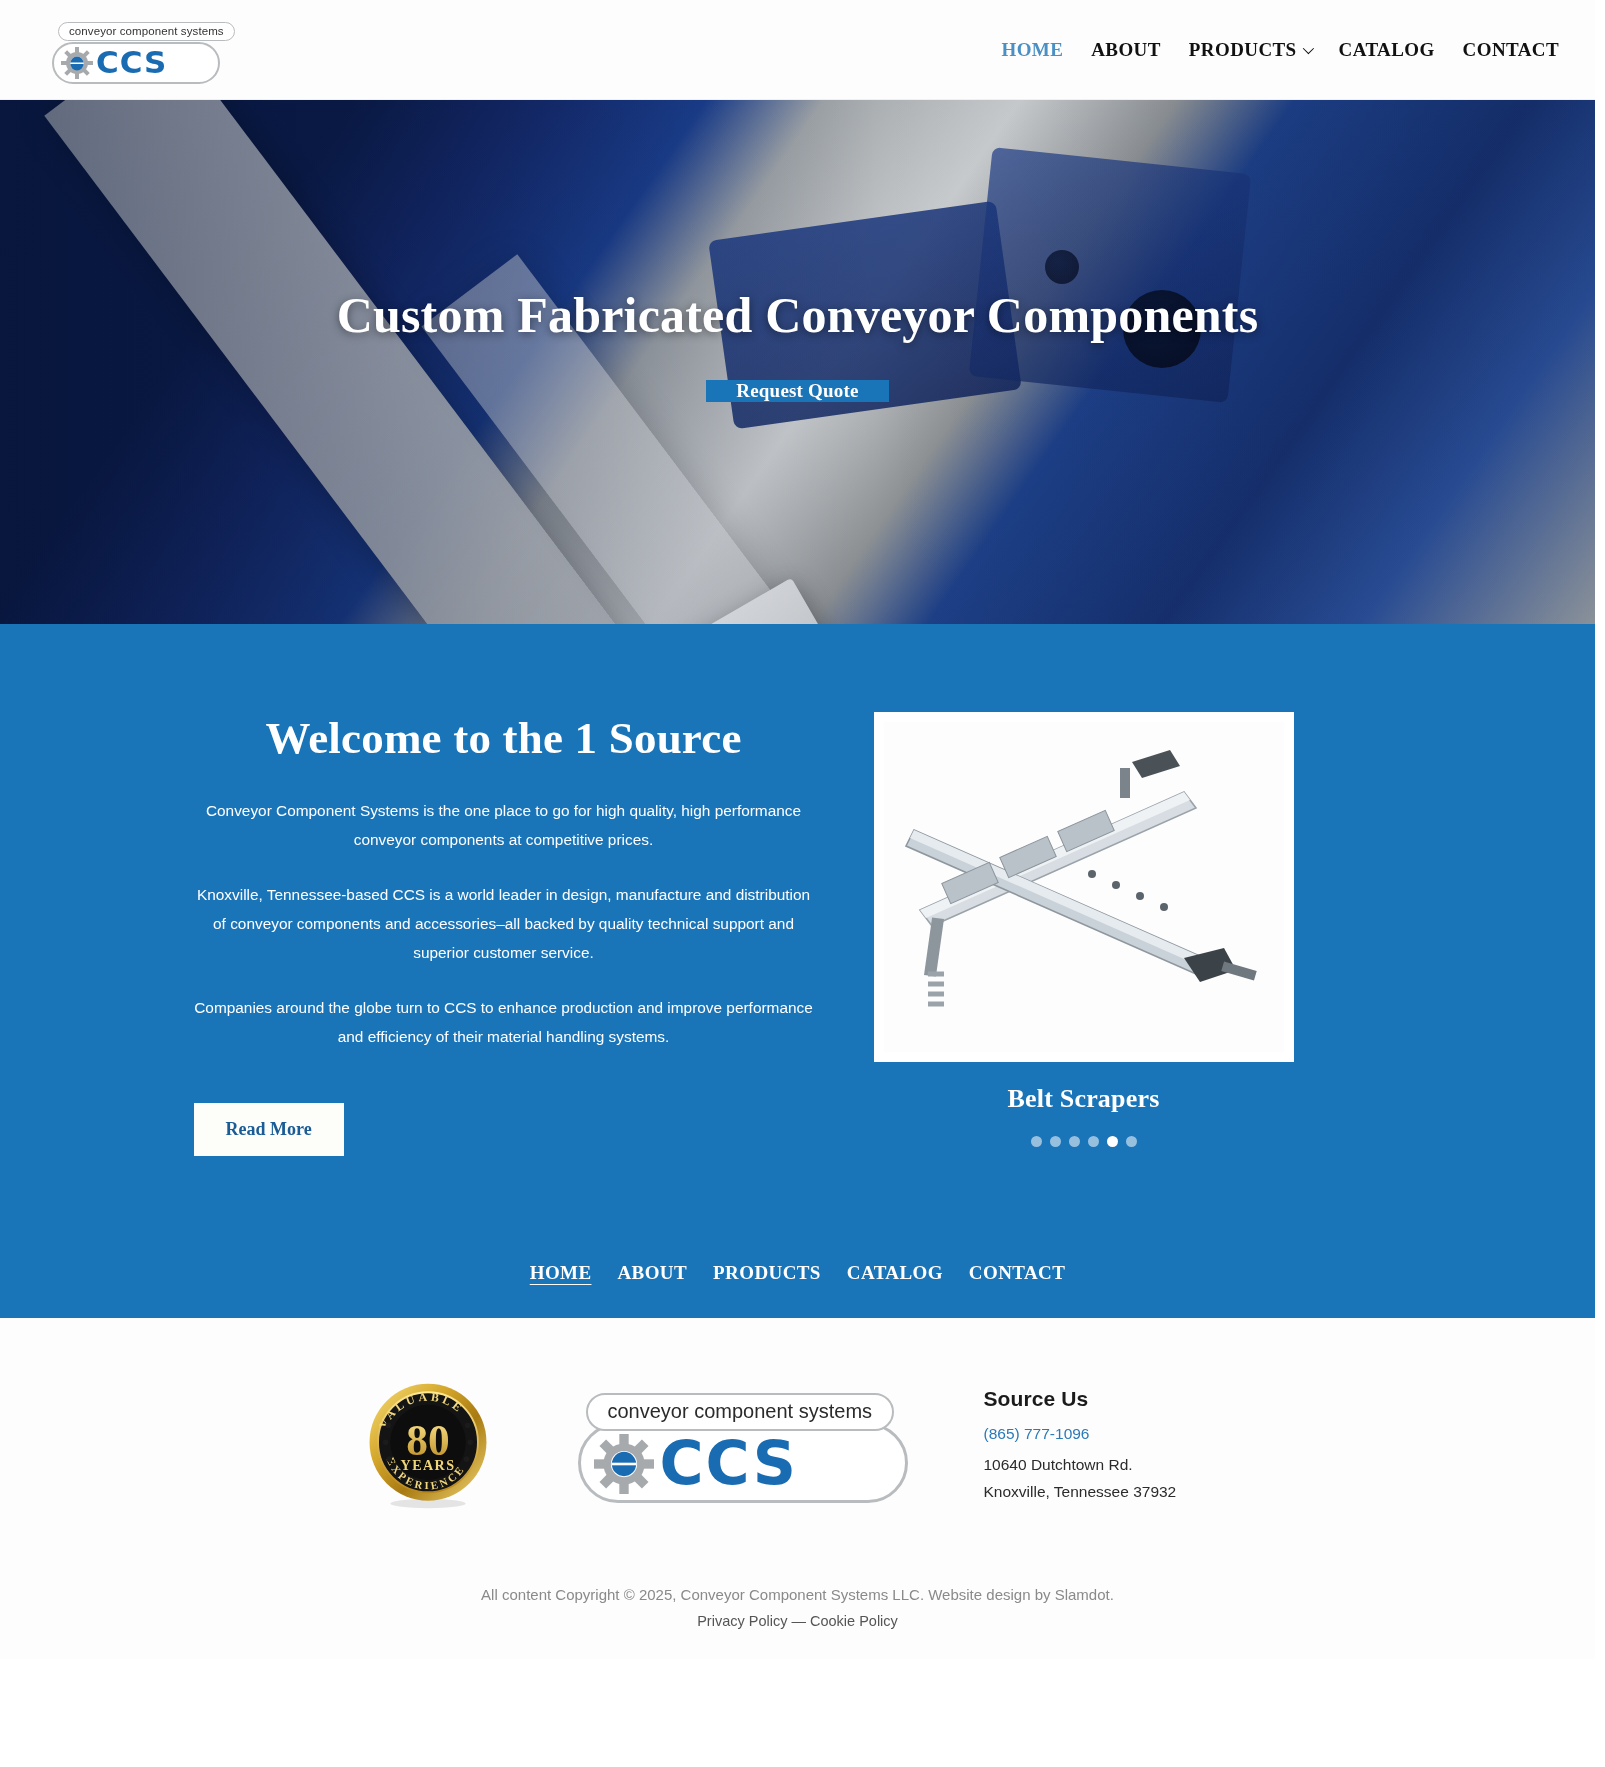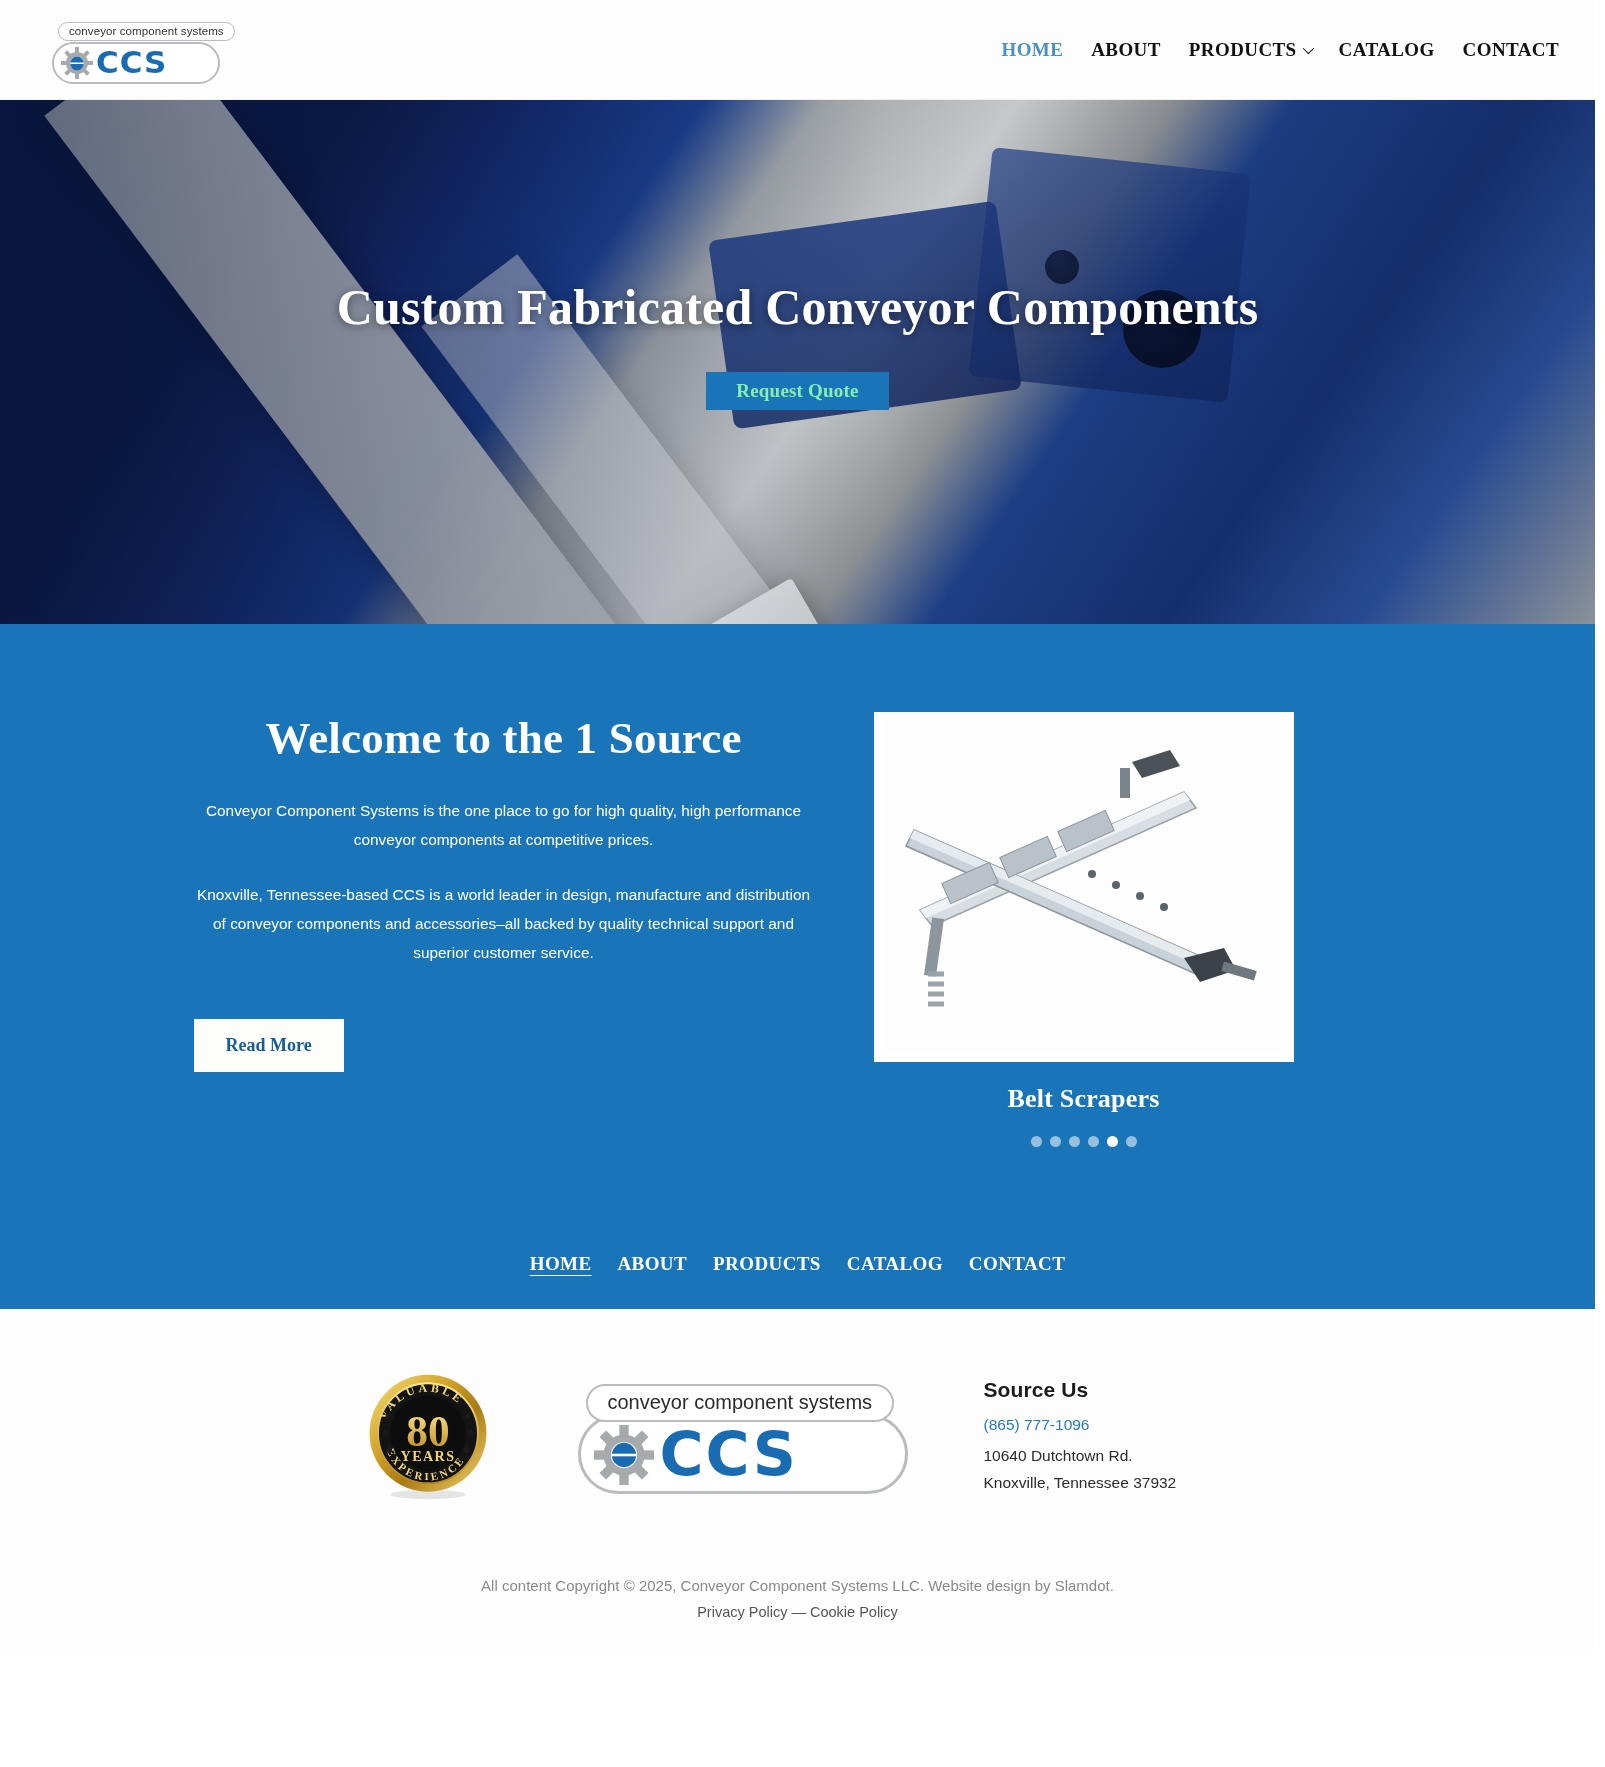--- a/index.html
+++ b/index.html
@@ -142,25 +142,25 @@
     font-weight: bold;
     font-size: 50px;
     color: #fff;
     letter-spacing: .2px;
     text-shadow: 0 2px 10px rgba(0,0,0,.45);
     text-align: center;
     margin-bottom: 36px;
   }
   .btn-primary {
     background: #1a74b8;
-    color: #86efac;
+    color: #ffffff;
     font-family: "Liberation Serif", serif;
     font-weight: bold;
     font-size: 19px;
-    padding: 8px 30px;
+    padding: 0 30px;
     border: none;
     cursor: pointer;
     letter-spacing: .2px;
   }
 
   
   .blue-section { background: #1a74b8; padding: 88px 0 0 0; }
   .welcome-grid {
     width: 1300px; margin: 0 auto;
     display: flex; align-items: flex-start; gap: 60px;
@@ -364,20 +364,21 @@
     </div>
   </div>
 
   <div class="blue-section">
     <div class="welcome-grid">
 
       <div class="welcome-left">
         <div class="welcome-title">Welcome to the 1 Source</div>
         <p class="welcome-p">Conveyor Component Systems is the one place to go for high quality, high performance conveyor components at competitive prices.</p>
         <p class="welcome-p">Knoxville, Tennessee-based CCS is a world leader in design, manufacture and distribution of conveyor components and accessories–all backed by quality technical support and superior customer service.</p>
+        <p class="welcome-p">Companies around the globe turn to CCS to enhance production and improve performance and efficiency of their material handling systems.</p>
         <div class="btn-white-wrap">
           <button class="btn-white">Read More</button>
         </div>
       </div>
 
       <div class="welcome-right">
         <div class="product-card">
           <svg width="400" height="330" viewBox="0 0 400 330">
             <rect width="400" height="330" fill="#fdfdfd"></rect>
 

